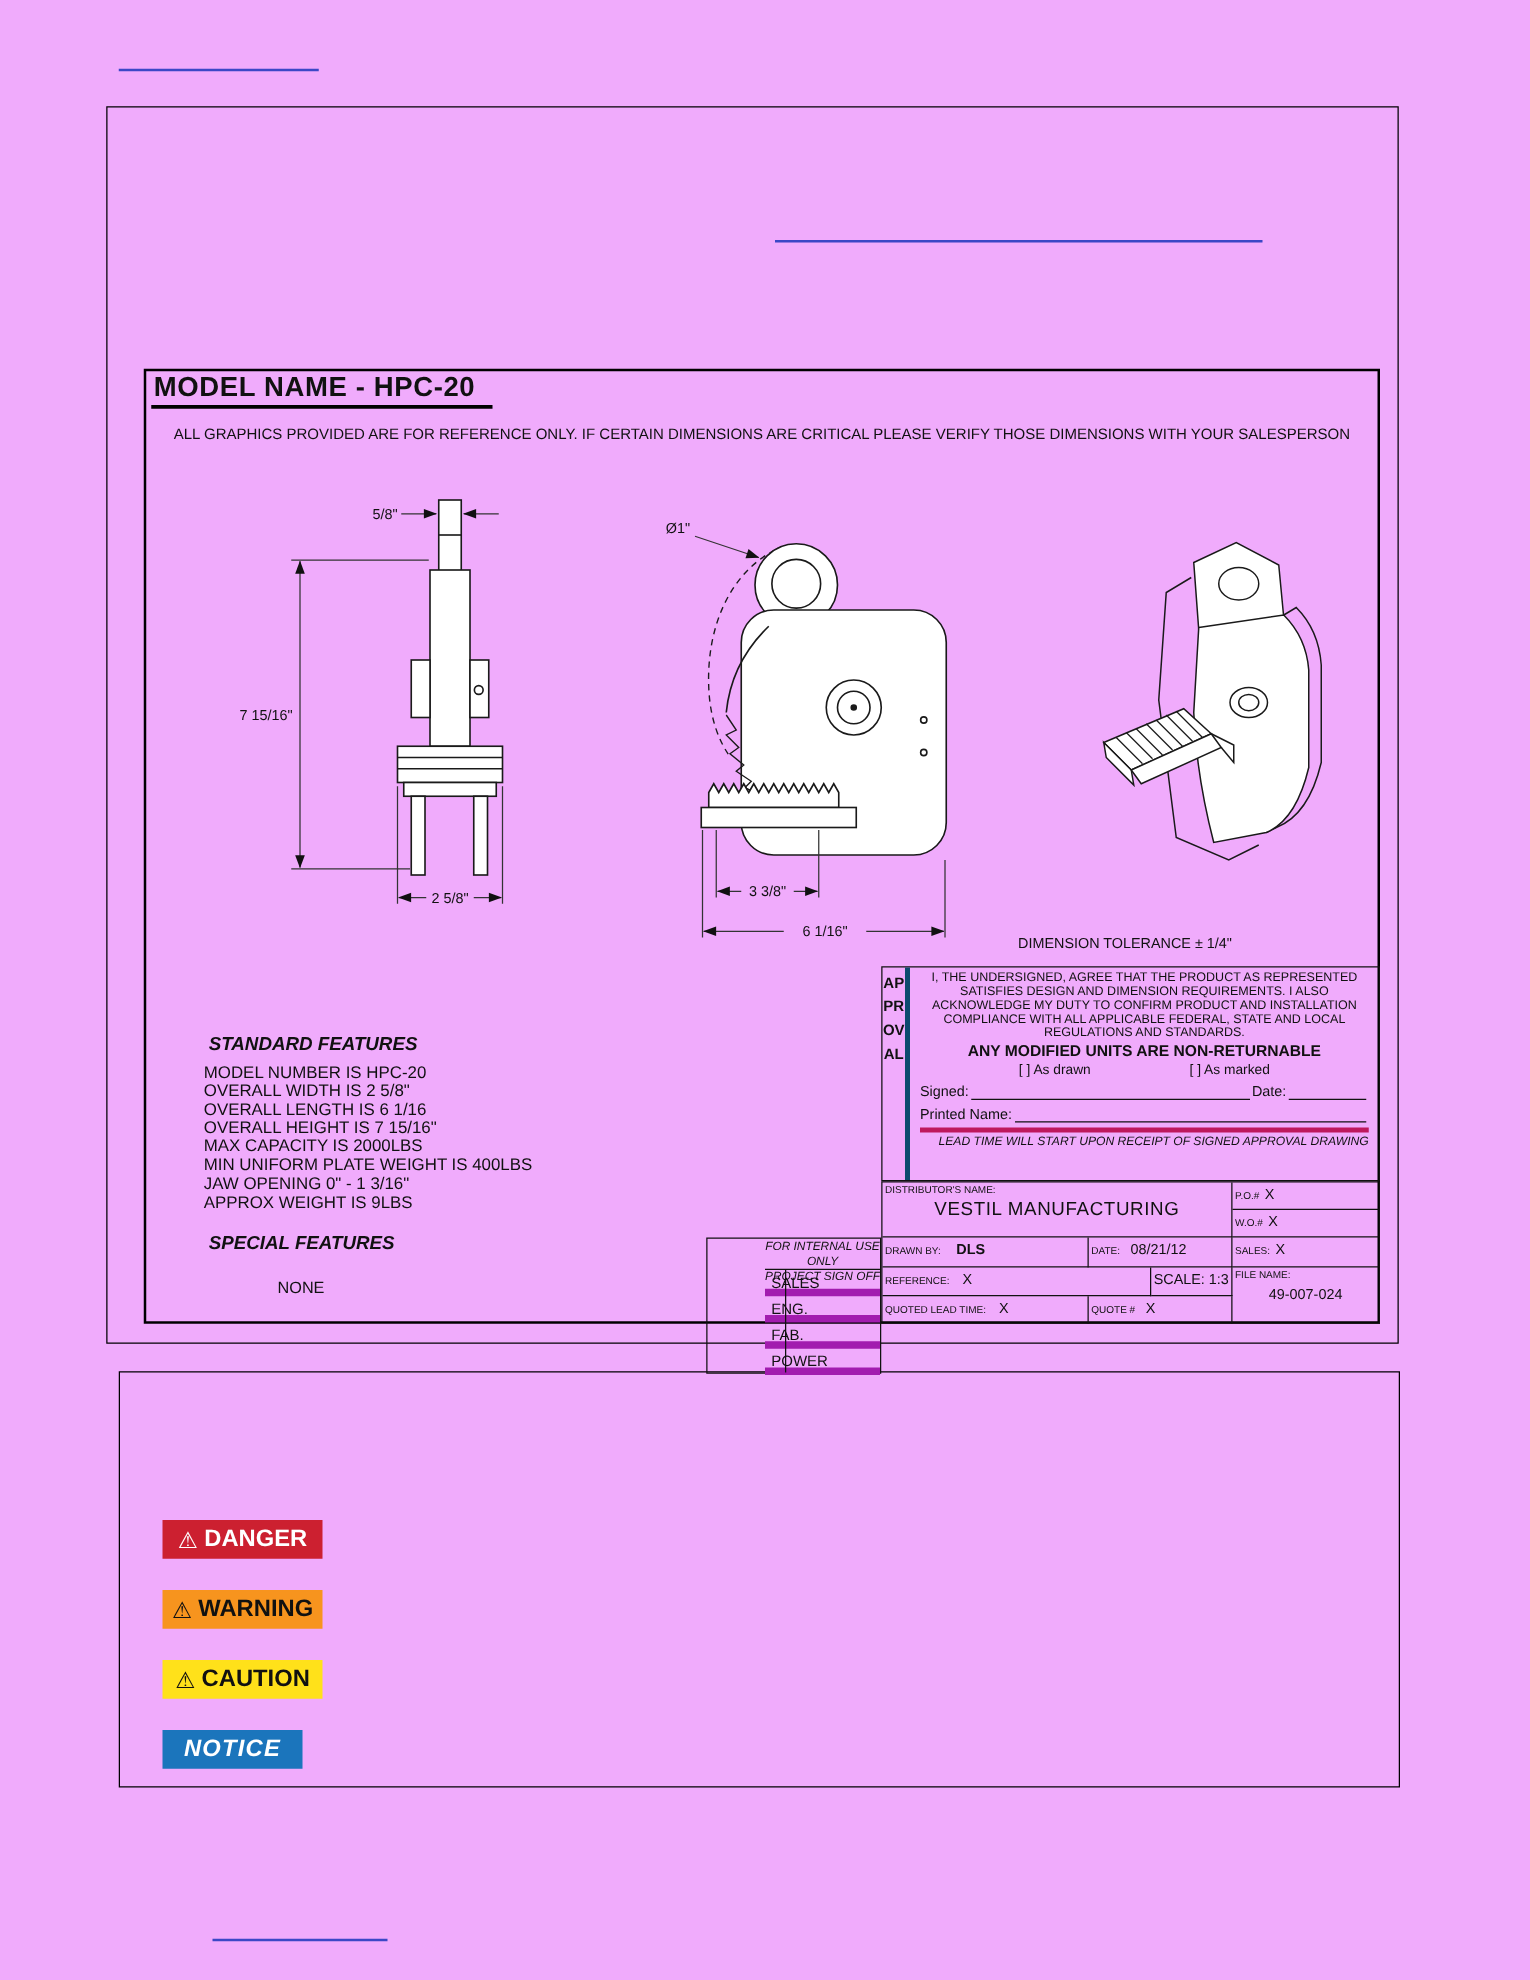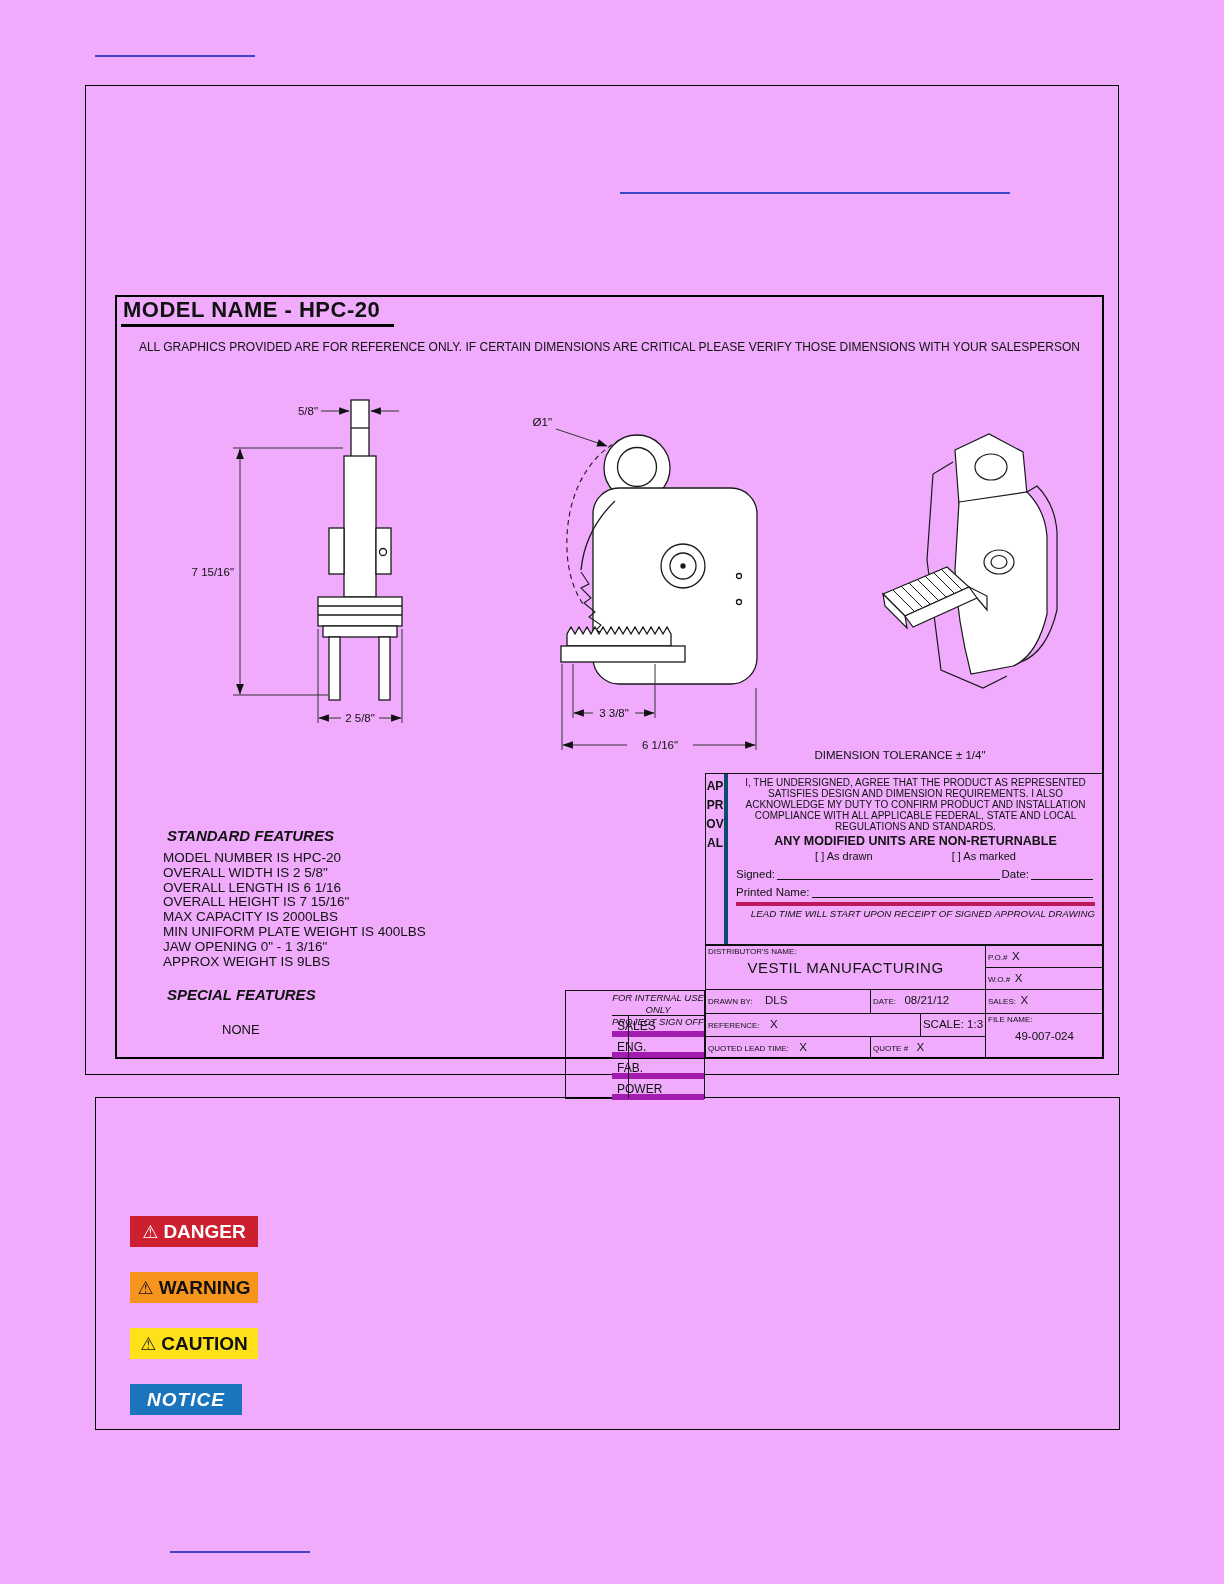--- a/index.html
+++ b/index.html
@@ -240,21 +240,21 @@
     <div class="tb-cell bb" style="left:280px; top:0; width:117px; height:22px;">
       <span class="tb-label" style="display:inline-block;">P.O.#</span>
       <span class="tb-inline">X</span>
     </div>
     <div class="tb-cell bb" style="left:280px; top:22px; width:117px; height:22px;">
       <span class="tb-label" style="display:inline-block;">W.O.#</span>
       <span class="tb-inline">X</span>
     </div>
     <div class="tb-cell br bb" style="left:0; top:44px; width:165px; height:24px;">
       <span class="tb-label" style="display:inline-block;">DRAWN BY:</span>
-      <span class="tb-inline" style="margin-left:8px;">DLS</span>
+      <span class="tb-inline" style="margin-left:8px;font-weight:bold;">DLS</span>
     </div>
     <div class="tb-cell br bb" style="left:165px; top:44px; width:115px; height:24px;">
       <span class="tb-label" style="display:inline-block;">DATE:</span>
       <span class="tb-inline" style="margin-left:4px;">08/21/12</span>
     </div>
     <div class="tb-cell bb" style="left:280px; top:44px; width:117px; height:24px;">
       <span class="tb-label" style="display:inline-block;">SALES:</span>
       <span class="tb-inline">X</span>
     </div>
     <div class="tb-cell br bb" style="left:0; top:68px; width:215px; height:23px;">

